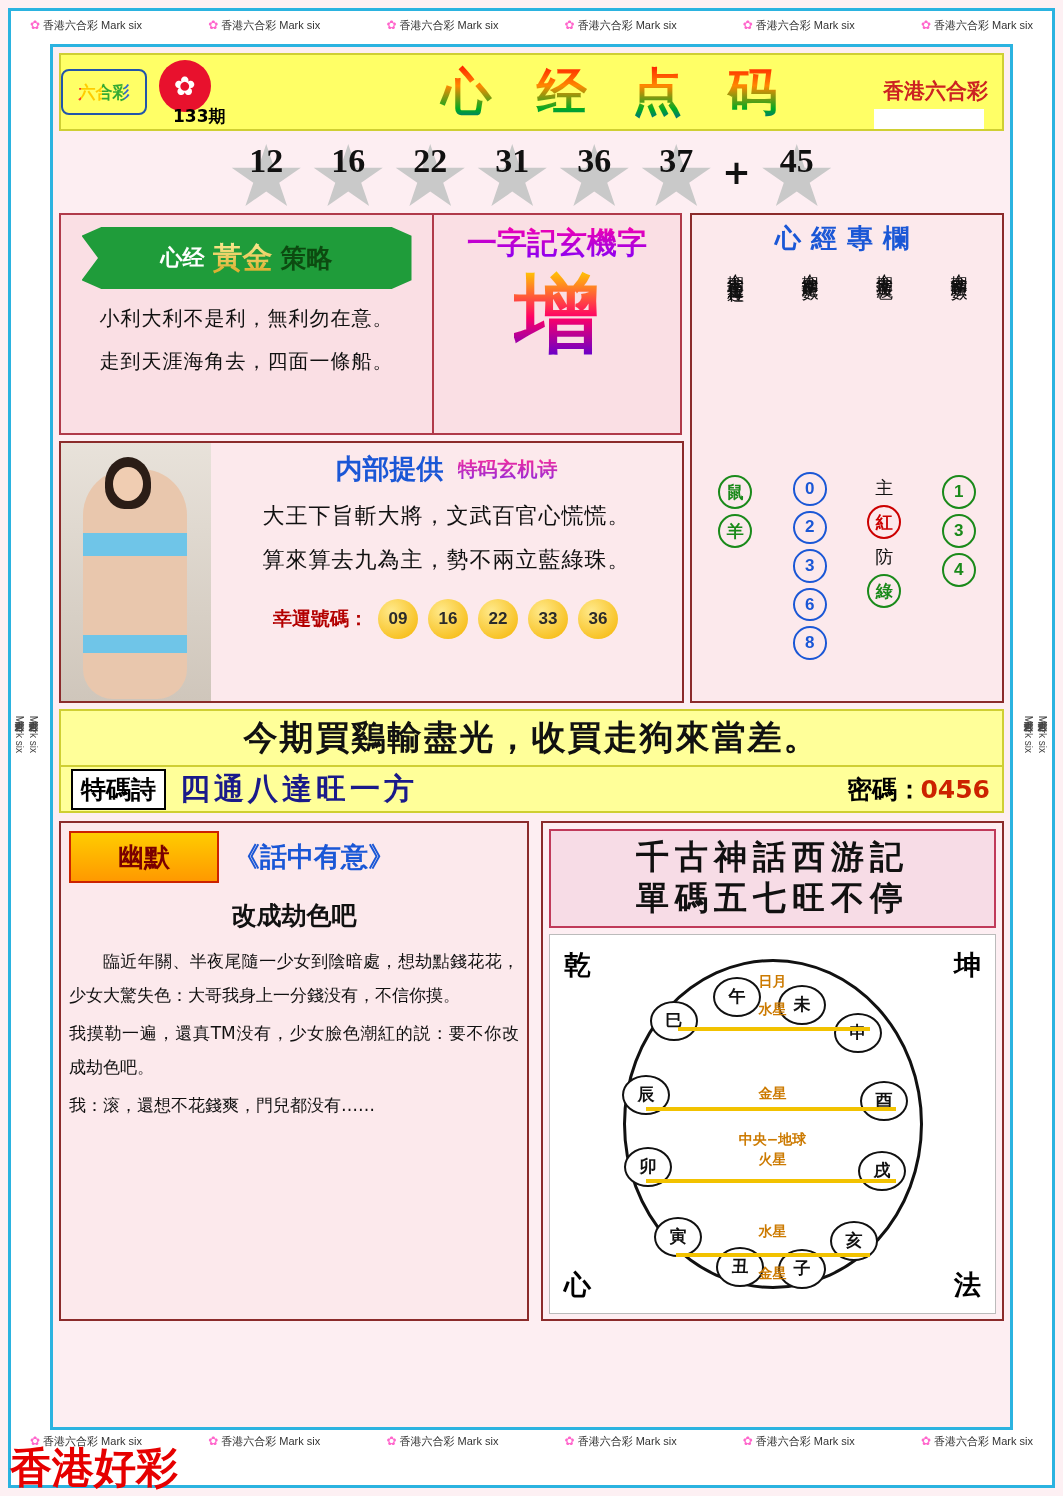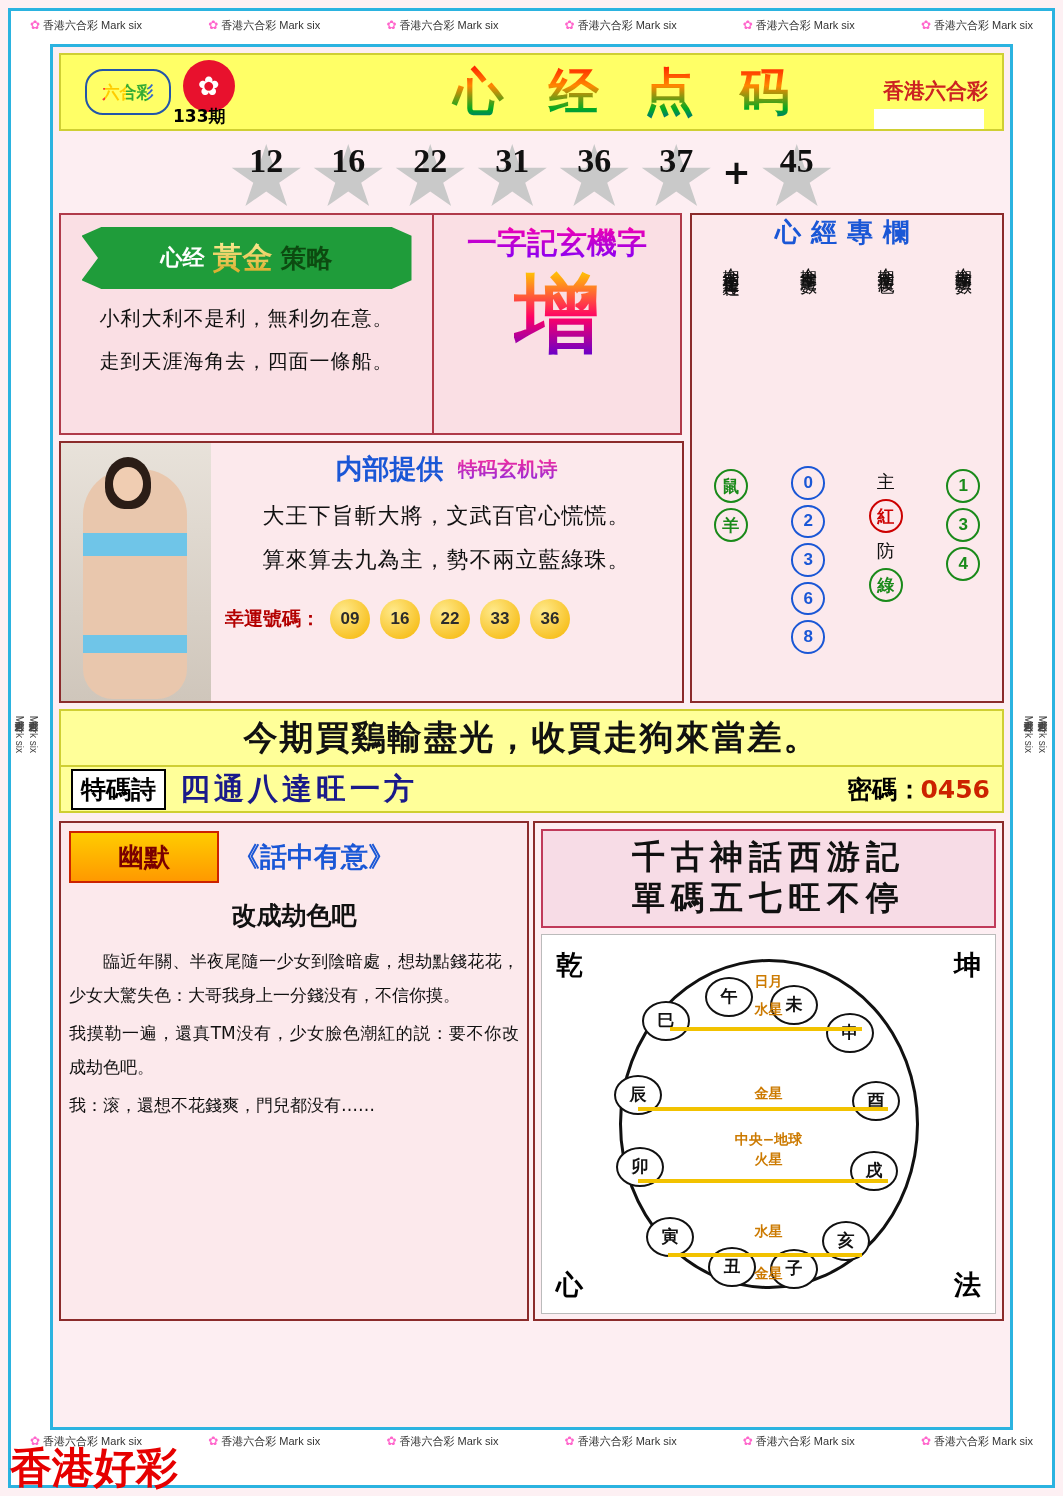--- a/index.html
+++ b/index.html
@@ -50,22 +50,22 @@
     background:#fdeef2;
     padding:6px;
   }
   
   .header {
     height:78px; background:#ffff66;
     border:2px solid #cfcf33;
     display:flex; align-items:center; position:relative;
   }
   .logo-box {
-    width:86px; height:46px; margin-left:24px;
-    background:#fff; border:2px solid #1a1aa0; border-radius:18px;
+    width:86px; height:46px; margin-left:0;
+    background:#fff; border:2px solid #1a1aa0; border-radius:8px;
     display:flex; align-items:center; justify-content:center;
     font-size:17px; font-weight:bold;
     background:linear-gradient(90deg,#ff3333 0 22%, #ffcc00 22% 48%, #33aa33 48% 74%, #3366cc 74% 100%);
     -webkit-background-clip:text; background-clip:text; color:transparent;
     border:2px solid #2255aa;
   }
   .bauhinia {
     width:52px; height:52px; margin-left:12px; border-radius:50%;
     background:#e8112d; display:flex; align-items:center; justify-content:center;
     color:#fff; font-size:26px; position:relative; top:-6px;
@@ -174,31 +174,31 @@
   .inner-right { flex:1; padding:8px 10px; }
   .ir-head { display:flex; align-items:center; justify-content:center; gap:14px; }
   .ir-h1 { font-size:27px; font-weight:bold; color:#1a57d6; }
   .ir-h2 {
     font-size:20px; font-weight:bold;
     background:linear-gradient(180deg,#ff2d95,#8a2be2);
     -webkit-background-clip:text; background-clip:text; color:transparent;
   }
   .ir-poem { font-size:22px; color:#111; text-align:center; margin-top:14px; letter-spacing:1px;}
   .lucky-row { display:flex; align-items:center; gap:10px; margin-top:24px; padding-left:4px;}
-  .lucky-label { font-size:19px; font-weight:bold; color:#b30000; white-space:nowrap;}
+  .lucky-label { font-size:19px; font-weight:bold; color:#b30000; white-space:nowrap;margin-left:48px;}
   .ball {
     width:40px; height:40px; border-radius:50%;
     background:radial-gradient(circle at 34% 30%, #ffe98a, #f5b400);
     display:flex; align-items:center; justify-content:center;
     font-size:17px; font-weight:bold; color:#2b2b2b;
     font-family:"Liberation Sans", sans-serif;
   }
 
   
-  .panel { height:100%; border:2px solid #8b2b2b; background:#fce9ec; }
+  .panel { height:100%; border:2px solid #8b2b2b; background:#fce9ec; padding:6px; }
   .panel-title {
     text-align:center; font-size:26px; font-weight:bold; color:#1a57d6;
     letter-spacing:10px; margin-bottom:4px;
   }
   .panel-cols { display:flex; justify-content:space-around; height:400px; }
   .vcol { display:flex; flex-direction:column; align-items:center; width:24%; }
   .vlabel {
     writing-mode:vertical-rl; text-orientation:upright;
     font-size:17px; color:#111; letter-spacing:2px; line-height:1.15;
     height:210px;
@@ -229,21 +229,21 @@
     font-size:25px; font-weight:bold; color:#000;
   }
   .tm-text {
     margin-left:14px; font-size:30px; font-weight:bold; color:#1a1a8a;
     letter-spacing:4px;
   }
   .mima { position:absolute; right:80px; font-size:25px; font-weight:bold; color:#000;}
   .mima-val { position:absolute; right:12px; font-size:25px; font-weight:bold; color:#cc2200;}
 
   
-  .bottom { display:flex; gap:4px; margin-top:8px; height:500px; }
+  .bottom { display:flex; gap:12px; margin-top:8px; height:500px; }
   .bot-left { width:470px; border:2px solid #8b2b2b; background:#fce9ec; padding:8px; }
   .humor-head { display:flex; align-items:center; gap:14px; }
   .humor-stamp {
     width:150px; height:52px; background:linear-gradient(180deg,#ffcc00,#ff9900);
     border:2px solid #cc2200; display:flex; align-items:center; justify-content:center;
     font-size:26px; font-weight:bold; color:#7a0000;
   }
   .humor-title { font-size:27px; font-weight:bold; color:#1a57d6; }
   .story-title { text-align:center; font-size:25px; font-weight:bold; color:#111; margin-top:16px;}
   .story-p { font-size:17px; color:#111; line-height:2.0; margin-top:12px; text-align:justify;}

